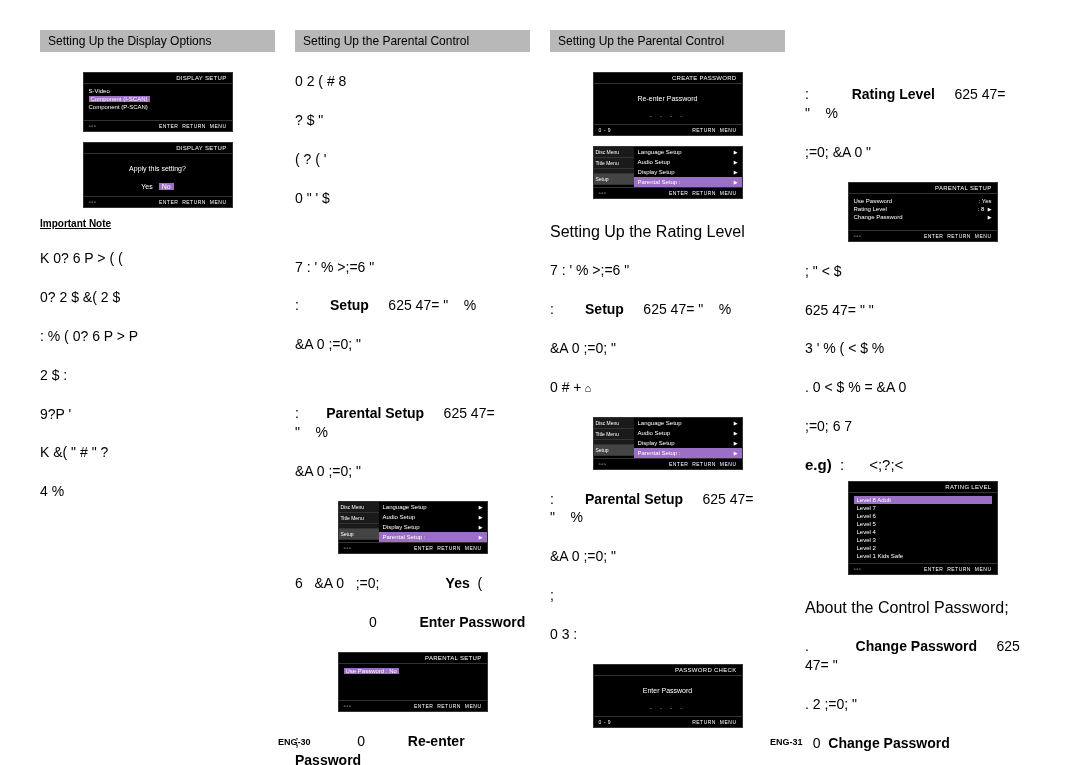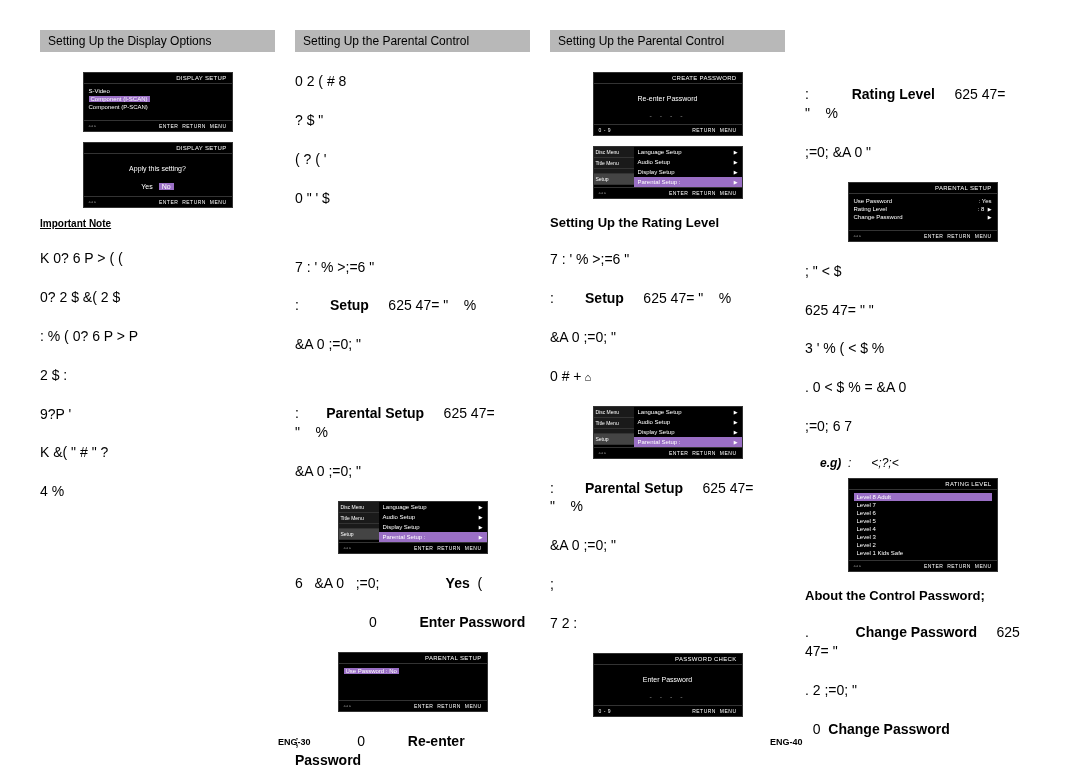--- a/index.html
+++ b/index.html
@@ -63,24 +63,24 @@
   .osd .side-menu { display:flex; }
   .osd .side-tabs { width:40px; font-size:5px; }
   .osd .side-tabs div{ padding:2px 2px; border-bottom:1px solid #333; background:#1a1a1a;}
   .osd .side-tabs .active{ background:#444;}
   .osd .side-list { flex:1; }
   .osd .side-list div{ padding:2px 4px; display:flex; justify-content:space-between; font-size:6px;}
   .osd .side-list .hl { background:#9a6fc5;}
   .osd .tri::after{content:"▶"; font-size:5px;}
   .txt { font-size: 14px; line-height: 1.35; margin: 20px 0; }
   .txt b { font-weight: bold; }
-  .subhead { font-weight:bold; font-size:13px; margin:16px 0 4px 0;}
+  .subhead { font-weight:normal; font-size:16px; margin:24px 0 4px 0;}
   .under { text-decoration: underline; font-weight:bold; font-size:10px; margin:10px 0 4px 0;}
   .pgnum { position:absolute; bottom:18px; font-weight:bold; font-size:9px;}
-  .eg { font-size:12px; margin:6px 15px;font-style:italic;}
+  .eg { font-size:15px; margin:6px 0;}
   .rating-list div{ font-size:6px; padding:1px 3px; }
   .rating-list .hl{ background:#9a6fc5;}
   .note-block{ font-size:9px; line-height:1.3; margin-top:4px;}
   .house::before{content:"⌂"; font-size:11px; margin-left:3px;}
 </style>
 </head>
 <body>
 
 <div class="page">
 
@@ -293,21 +293,21 @@
       </div>
       <div class="osd-foot">
           <span class="foot-icons">◦◦◦</span>
           <span><span>ENTER</span> &nbsp;<span>RETURN</span> &nbsp;<span>MENU</span></span>
         </div>
     </div>
 
     <div class="txt"><span>:&nbsp;&nbsp;&nbsp;&nbsp;&nbsp;&nbsp;&nbsp;&nbsp;</span><b>Parental Setup</b><span> &nbsp;&nbsp;&nbsp;&nbsp;625 47= "&nbsp;&nbsp;&nbsp;&nbsp;%</span></div>
     <div class="txt">               &amp;A 0    ;=0;  "</div>
     <div class="txt">;</div>
-    <div class="txt">7   2              :</div>
+    <div class="txt">0   3              :</div>
 
     <div class="osd">
       <div class="osd-title">PASSWORD CHECK</div>
       <div class="osd-body">
         <div class="center">Enter Password</div>
         <div class="boxes">- - - -</div>
       </div>
       <div class="osd-foot">
           <span>0 - 9</span>
           <span><span>RETURN</span> &nbsp;<span>MENU</span></span>
@@ -372,13 +372,13 @@
     <div class="txt"> .  2    ;=0;  "</div>
     <div class="txt"><span>&nbsp;&nbsp;0&nbsp;&nbsp;</span><b>Change Password</b></div>
     <div class="txt">. ;                               :</div>
 
     <div class="under">Setup</div>
   </div>
 
 </div>
 
 <div class="pgnum" style="left:278px">ENG-30</div>
-<div class="pgnum" style="left:770px">ENG-40</div>
+<div class="pgnum" style="left:770px">ENG-31</div>
 
 </body></html>

